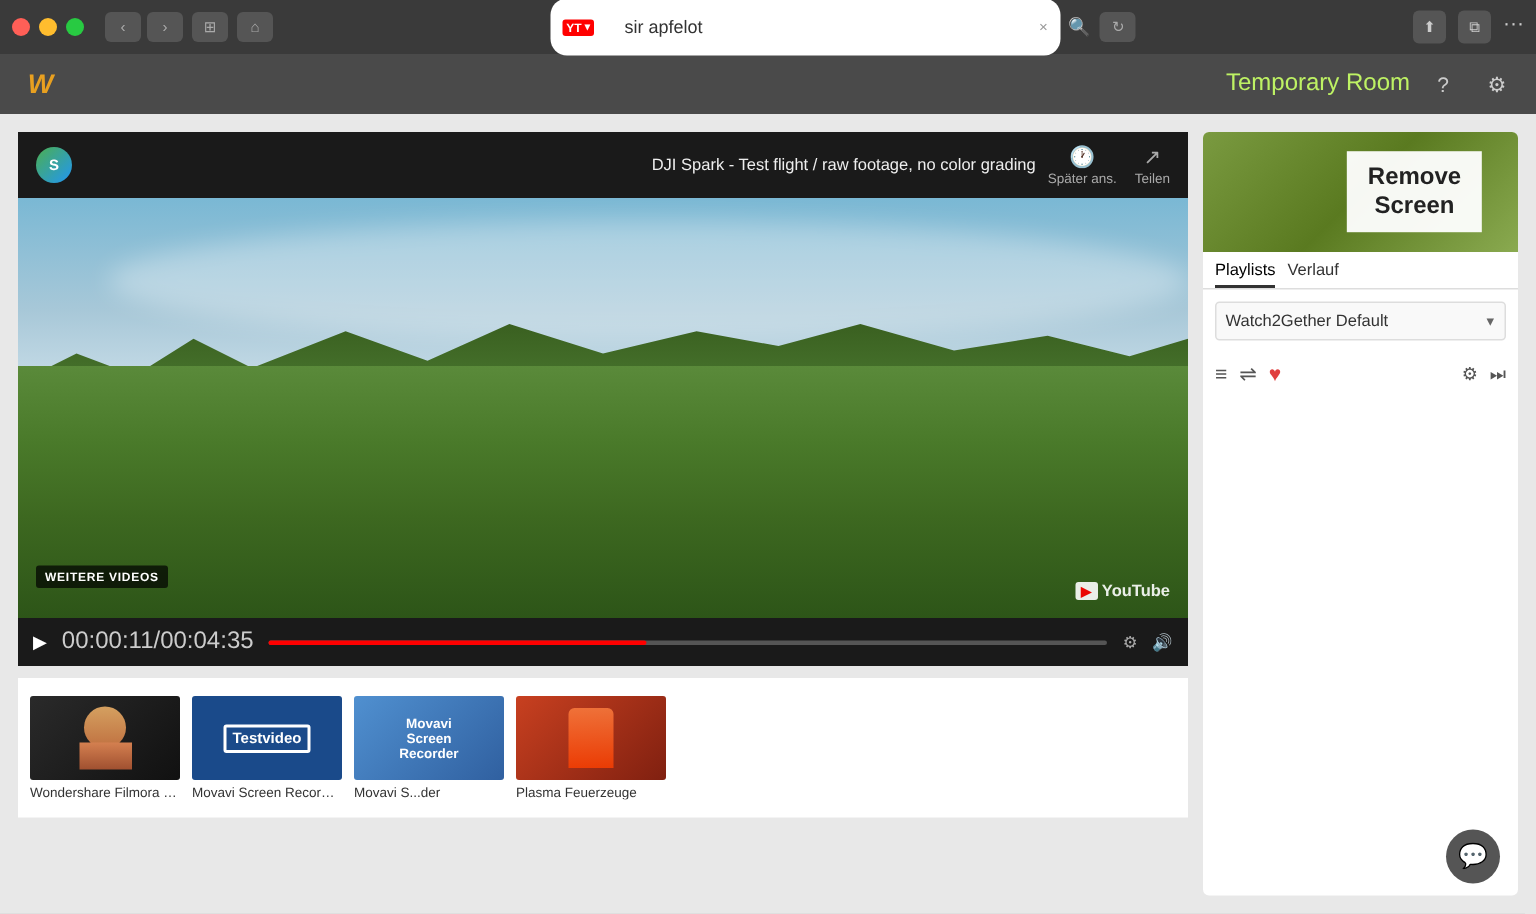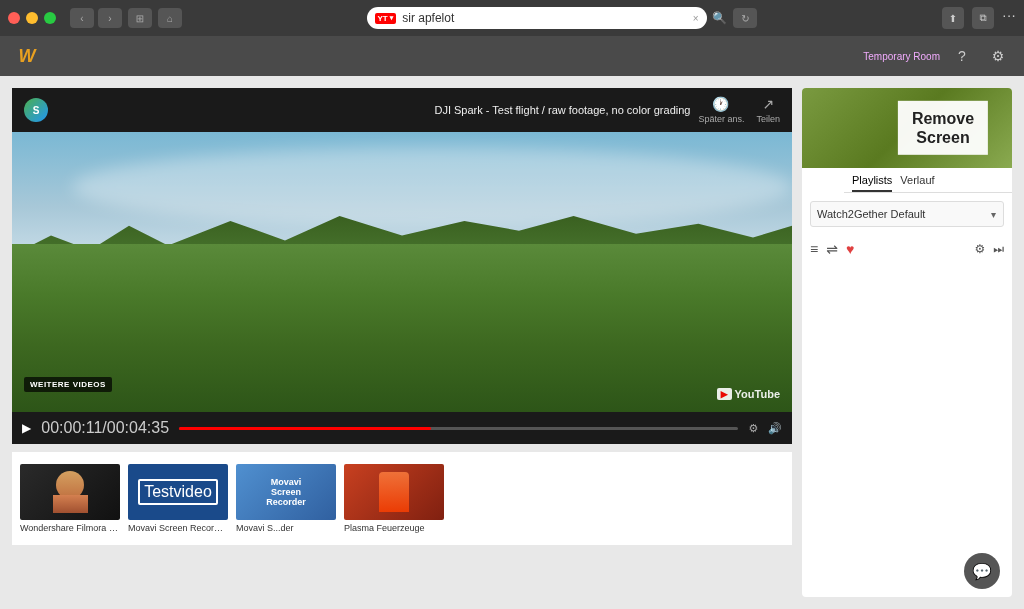--- a/index.html
+++ b/index.html
@@ -55,27 +55,27 @@
     .address-bar-area {
       flex: 1;
       display: flex;
       align-items: center;
       justify-content: center;
       gap: 6px;
     }
 
     .address-bar {
       width: 340px;
-      height: 22px;
+      height: 38px;
       background: #fff;
       border-radius: 11px;
       display: flex;
       align-items: center;
       padding: 0 8px;
-      gap: 6px;
+      gap: 20px;
     }
 
     .yt-badge {
       background: #ff0000;
       color: white;
       font-size: 8px;
       font-weight: bold;
       padding: 1px 3px;
       border-radius: 2px;
       display: flex;
@@ -145,22 +145,22 @@
     .logo-w {
       color: #e8a020;
       font-size: 18px;
       font-weight: bold;
       font-style: italic;
     }
 
     .toolbar-spacer { flex: 1; }
 
     .room-label {
-      color: #f0abfc;
-      font-size: 10px;
+      color: #bef264;
+      font-size: 16px;
     }
     .toolbar-action-btn {
       width: 28px;
       height: 28px;
       display: flex;
       align-items: center;
       justify-content: center;
       color: #ccc;
       font-size: 14px;
       cursor: pointer;
@@ -420,21 +420,20 @@
       font-weight: bold;
       color: #222;
       line-height: 1.2;
     }
 
     .sidebar-tabs {
       display: flex;
       border-bottom: 1px solid #ddd;
       padding: 6px 8px 0;
       gap: 8px;
-      margin-left: 42px;
     }
     .sidebar-tab {
       font-size: 11px;
       color: #333;
       padding-bottom: 4px;
       cursor: pointer;
       border-bottom: 2px solid transparent;
     }
     .sidebar-tab.active {
       color: #000;
@@ -557,22 +556,22 @@
     }
 
     .thumb-movavi {
       background: #1a4a8a;
       display: flex;
       align-items: center;
       justify-content: center;
     }
     .movavi-logo {
       color: white;
-      font-size: 16px;
-      font-weight: normal;
+      font-size: 10px;
+      font-weight: bold;
       border: 2px solid white;
       padding: 2px 4px;
       border-radius: 2px;
     }
 
     .thumb-plasma {
       background: linear-gradient(135deg, #c84020, #802010);
       display: flex;
       align-items: center;
       justify-content: center;

